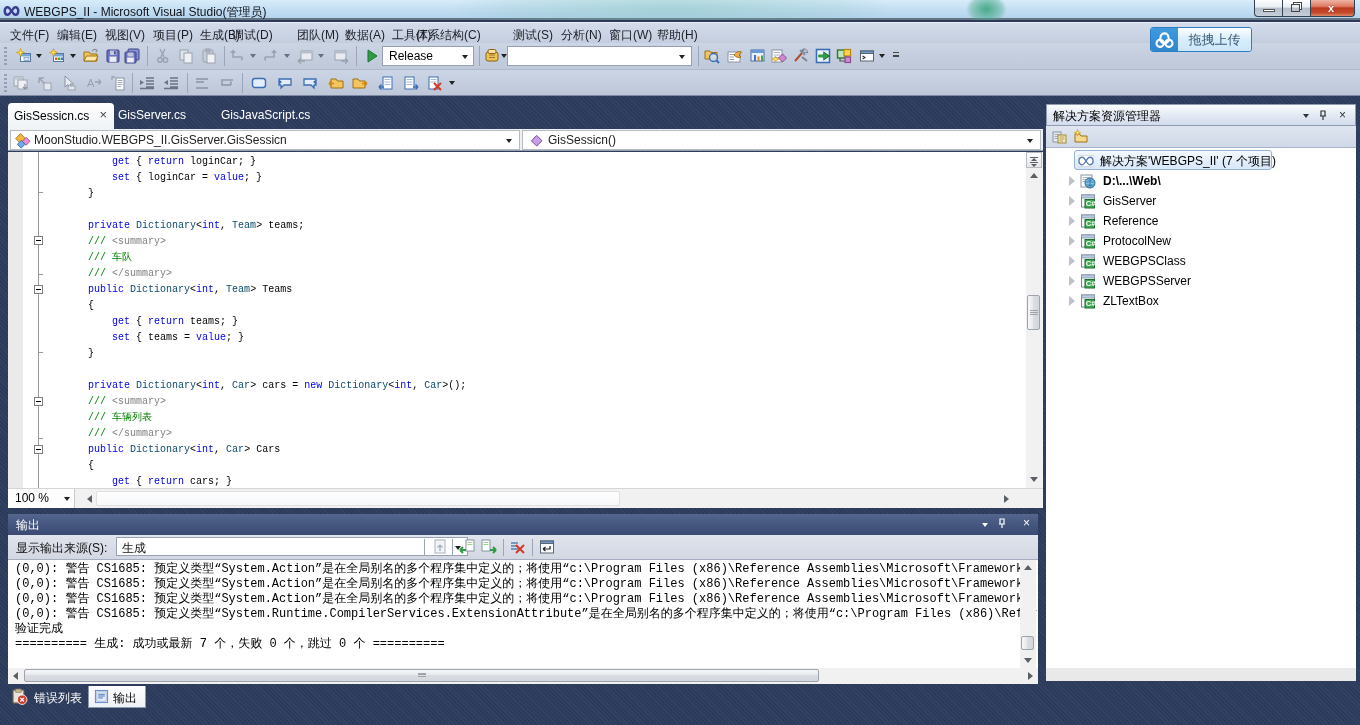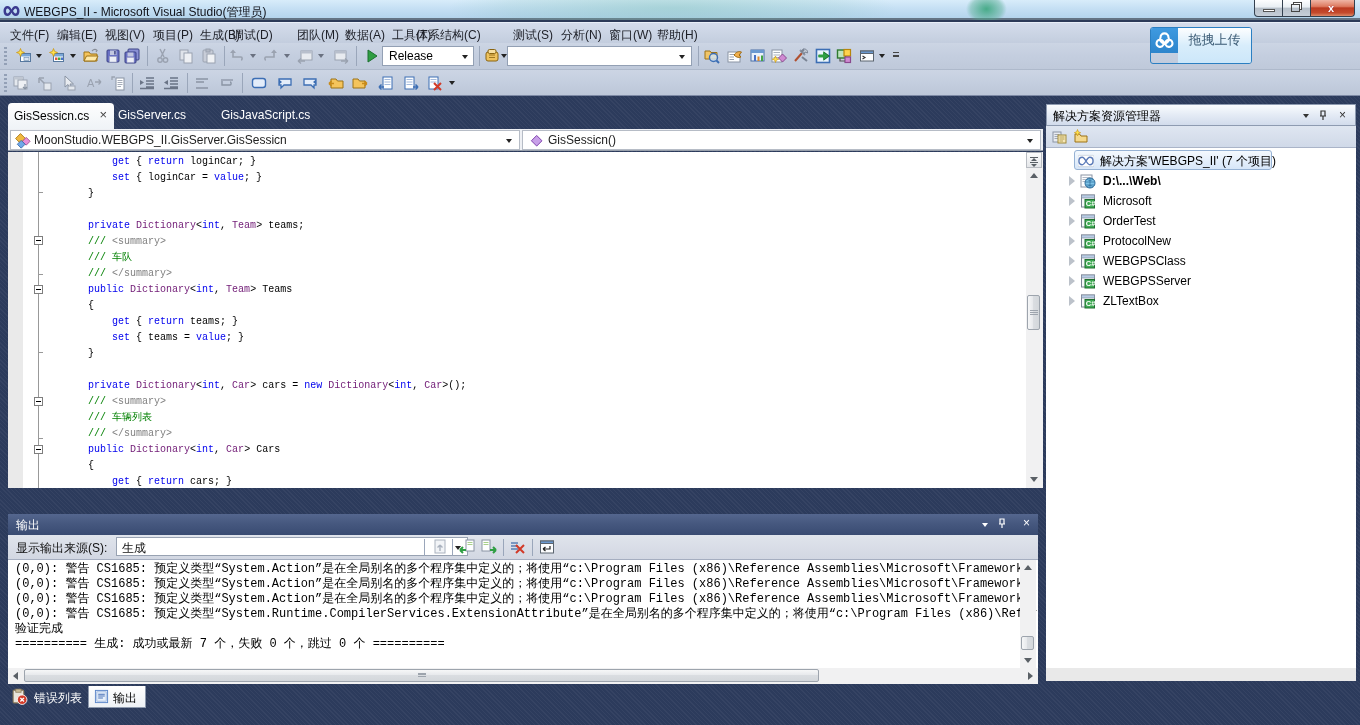--- a/index.html
+++ b/index.html
@@ -35,42 +35,42 @@
     border-top:1px solid #aeb9cb; border-bottom:1px solid #7e8aa5; }
   .grip { width:3px; height:18px; top:4px;
     background:repeating-linear-gradient(180deg,#93a0b6 0 2px, transparent 2px 4px); }
   .tsep { width:1px; height:20px; top:3px; background:#9aa6ba; }
   .ticon { width:16px; height:16px; top:5px; }
   .darr { width:0; height:0; border-left:3px solid transparent; border-right:3px solid transparent; border-top:4px solid #222; top:11px; }
   #releasebox { left:382px; top:3px; width:92px; height:20px; background:#fff; border:1px solid #93a0b4; font-size:12px; color:#000; }
   #releasebox span { position:absolute; left:6px; top:2px; }
   #searchbox { left:507px; top:3px; width:185px; height:20px; background:#fff; border:1px solid #93a0b4; }
   
-  #baidubtn { left:1150px; top:27px; width:102px; height:37px; border:1px solid #2b7fc2; border-radius:3px; overflow:hidden; }
+  #baidubtn { left:1150px; top:27px; width:102px; height:25px; border:1px solid #2b7fc2; border-radius:3px; overflow:hidden; }
   #baidubtn .bicon { position:absolute; left:0; top:0; width:27px; height:25px; background:linear-gradient(180deg,#3f9ae0,#2d85cc); }
   #baidubtn .btxt { position:absolute; left:27px; top:0; right:0; bottom:0;
     background:linear-gradient(180deg,#fdfeff,#d8edfb 50%,#cce7fa); color:#3a5a74; font-size:13px; text-align:center; line-height:24px; }
   
   #main { left:0; top:96px; width:1360px; height:629px; background:#2c3b5c;
     background-image:repeating-linear-gradient(45deg, rgba(255,255,255,0.042) 0 1px, transparent 1px 3px); }
   
   .tab { top:7px; height:25px; font-size:12px; color:#fff; padding:5px 10px 0 10px; }
   #tabactive { left:8px; top:7px; width:106px; height:26px; background:linear-gradient(180deg,#fefefe,#eff3f7); border-radius:4px 4px 0 0; color:#000; font-size:12px; padding:6px 0 0 6px; }
   
   #navbar { left:8px; top:33px; width:1035px; height:22px; background:#eef0f4; border-bottom:1px solid #98a0ac;}
   .combo { position:absolute; top:1px; height:20px; background:#fff; border:1px solid #b6bcc6; font-size:12px; color:#222; }
   
   #editor { left:8px; top:56px; width:1035px; height:336px; background:#fff; }
   #indmargin { left:0; top:0; width:15px; height:336px; background:#e9e9e9; }
   #foldline { left:30px; top:0px; width:1px; height:336px; background:#999; }
   .foldbox { left:26px; width:9px; height:9px; background:#fff; border:1px solid #7e7e7e; }
   .foldbox i { position:absolute; left:1px; top:3px; width:5px; height:1px; background:#000; }
   .ftick { left:31px; width:4px; height:1px; background:#999; }
   #code { left:32px; top:2px; font-family:"Liberation Mono", monospace; font-size:10px; line-height:16px; white-space:pre; color:#000; }
-  .k { color:#0000ee; } .t { color:#701a75; } .g { color:#008000; } .gr { color:#808080; }
+  .k { color:#0000ee; } .t { color:#0c4a6e; } .g { color:#008000; } .gr { color:#808080; }
   
   #vsb { left:1018px; top:0; width:17px; height:336px; background:#f1f1f2; }
   #hsbrow { left:8px; top:392px; width:1035px; height:20px; background:#f1f1f2; border-top:1px solid #d5d5d5;}
   .sbthumb { background:linear-gradient(180deg,#f6f7f8,#e7e9ec 45%,#dadde1 50%,#d3d7db); border:1px solid #9da4ad; border-radius:2px; }
   .sbthumbv { background:linear-gradient(90deg,#f6f7f8,#e7e9ec 45%,#dadde1 50%,#d3d7db); border:1px solid #9da4ad; border-radius:2px; }
   .tri { position:absolute; width:0; height:0; }
   
   #outpanel { left:8px; top:418px; width:1030px; height:170px; }
   #outtitle { height:21px; background:linear-gradient(180deg,#54668e 0%,#46587f 45%,#394b72 100%); color:#fff; font-size:12px; padding:3px 0 0 8px; position:relative; }
   #outtoolbar { height:25px; background:linear-gradient(180deg,#e0e4ec,#d2d7e2); border-bottom:1px solid #a5aec0; font-size:12px; color:#111; position:relative; }
@@ -428,20 +428,28 @@
         <div class="abs tri" style="left:4px;top:11px;border-left:3px solid transparent;border-right:3px solid transparent;border-top:3px solid #5a6066;"></div>
       </div>
       <div class="abs tri" style="left:4px;top:21px;border-left:4px solid transparent;border-right:4px solid transparent;border-bottom:5px solid #5a6066;"></div>
       <div class="abs sbthumbv" style="left:1px;top:143px;width:13px;height:35px;">
           <div style="position:absolute;left:2px;top:14px;width:8px;height:1px;background:#9da4ad;box-shadow:0 2px #9da4ad,0 4px #9da4ad"></div>
         </div>
       <div class="abs tri" style="left:4px;bottom:6px;border-left:4px solid transparent;border-right:4px solid transparent;border-top:5px solid #5a6066;"></div>
     </div>
   </div>
 
+  <div class="abs" id="hsbrow">
+    <div class="abs" style="left:0;top:0;width:67px;height:19px;background:#fdfdfd;border-right:1px solid #c8c8c8;"></div>
+    <span style="position:absolute;left:7px;top:2px;font-size:12px;color:#000;">100 %</span>
+    <div class="abs darr" style="left:56px;top:8px;"></div>
+    <div class="abs tri" style="left:79px;top:6px;border-top:4px solid transparent;border-bottom:4px solid transparent;border-right:5px solid #5a6066;"></div>
+    <div class="abs" style="left:88px;top:2px;width:524px;height:15px;background:linear-gradient(180deg,#fefefe,#f6f7f8);border:1px solid #e0e0e0;border-radius:2px;"></div>
+    <div class="abs tri" style="right:34px;top:6px;border-top:4px solid transparent;border-bottom:4px solid transparent;border-left:5px solid #5a6066;"></div>
+  </div>
 
   <div class="abs" id="outpanel">
     <div id="outtitle">输出
       <div class="abs darr" style="right:50px;top:9px;left:auto;border-top-color:#fff"></div>
       <svg class="abs" style="right:30px;top:4px;left:auto" width="12" height="12" viewBox="0 0 12 12">
           <path d="M4 1 L8 1 L8 6 L4 6 Z M3 6 L9 6 M6 6 L6 10" stroke="#fff" stroke-width="1.2" fill="none"></path>
         </svg>
       <span class="abs" style="right:8px;top:2px;left:auto;color:#fff;font-size:12px;">×</span>
     </div>
     <div id="outtoolbar">
@@ -556,31 +564,31 @@
         <span class="ttxt" style="font-weight:bold;">D:\...\Web\</span>
         </div>
       <div class="trow" style="top:43px;">
           <div class="texp"></div>
           <svg class="ticn" style="top:2px" width="16" height="16" viewBox="0 0 16 16">
             <rect x="1.5" y="2" width="13" height="12" fill="#f6f8fb" stroke="#7a8494"></rect>
             <rect x="1.5" y="2" width="13" height="3" fill="#b8cce4" stroke="#7a8494" stroke-width="0.6"></rect>
             <rect x="5" y="6.5" width="9.5" height="8.5" fill="#3fa954" stroke="#1d6e2e"></rect>
             <text x="5.8" y="13.3" font-size="7.5" font-weight="bold" fill="#fff" font-family="Liberation Sans">C#</text>
           </svg>
-          <span class="ttxt">Microsoft</span>
+          <span class="ttxt">GisServer</span>
         </div>
       <div class="trow" style="top:63px;">
           <div class="texp"></div>
           <svg class="ticn" style="top:2px" width="16" height="16" viewBox="0 0 16 16">
             <rect x="1.5" y="2" width="13" height="12" fill="#f6f8fb" stroke="#7a8494"></rect>
             <rect x="1.5" y="2" width="13" height="3" fill="#b8cce4" stroke="#7a8494" stroke-width="0.6"></rect>
             <rect x="5" y="6.5" width="9.5" height="8.5" fill="#3fa954" stroke="#1d6e2e"></rect>
             <text x="5.8" y="13.3" font-size="7.5" font-weight="bold" fill="#fff" font-family="Liberation Sans">C#</text>
           </svg>
-          <span class="ttxt">OrderTest</span>
+          <span class="ttxt">Reference</span>
         </div>
       <div class="trow" style="top:83px;">
           <div class="texp"></div>
           <svg class="ticn" style="top:2px" width="16" height="16" viewBox="0 0 16 16">
             <rect x="1.5" y="2" width="13" height="12" fill="#f6f8fb" stroke="#7a8494"></rect>
             <rect x="1.5" y="2" width="13" height="3" fill="#b8cce4" stroke="#7a8494" stroke-width="0.6"></rect>
             <rect x="5" y="6.5" width="9.5" height="8.5" fill="#3fa954" stroke="#1d6e2e"></rect>
             <text x="5.8" y="13.3" font-size="7.5" font-weight="bold" fill="#fff" font-family="Liberation Sans">C#</text>
           </svg>
           <span class="ttxt">ProtocolNew</span>

